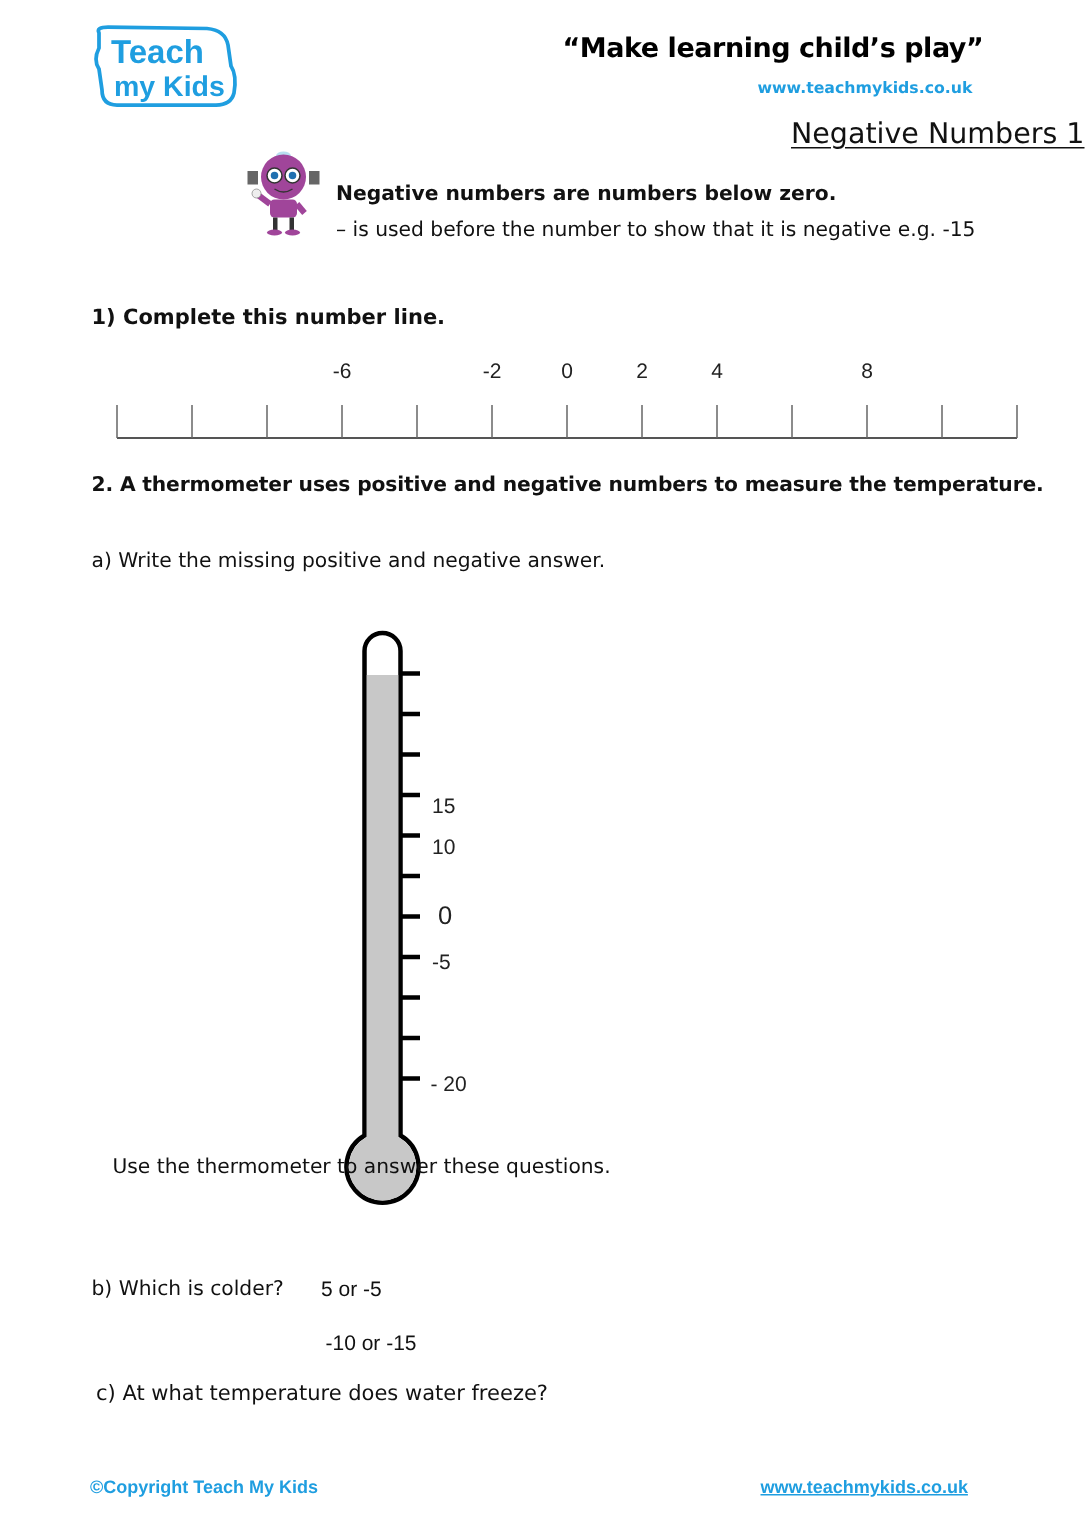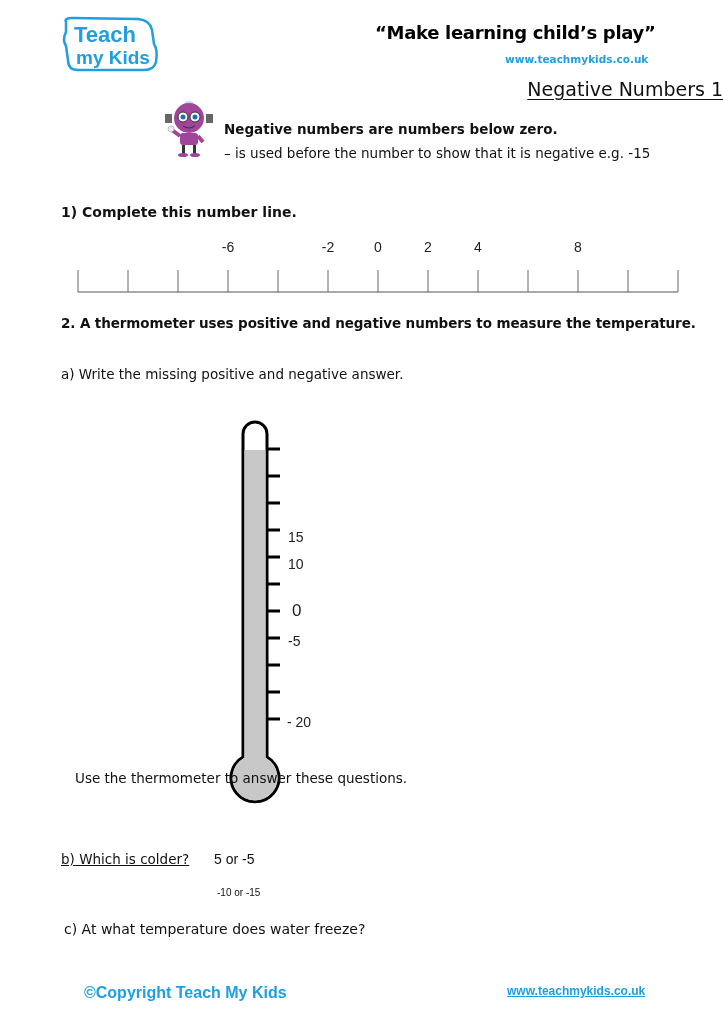--- a/index.html
+++ b/index.html
@@ -26,27 +26,27 @@
     .q1 { left: 61px; top: 204px; font-size: 14px; font-weight: bold; white-space: nowrap; }
 
     .numline { left: 0; top: 230px; width: 723px; height: 70px; }
 
     .q2 { left: 61px; top: 315px; font-size: 13.5px; font-weight: bold; white-space: nowrap; letter-spacing: -0.1px; }
     .q2a { left: 61px; top: 366px; font-size: 13.5px; white-space: nowrap; }
 
     .thermo { left: 220px; top: 415px; width: 120px; height: 395px; }
 
     .use-text { left: 64px; top: 770px; font-size: 13.5px; white-space: nowrap; margin-left: 11px; }
-    .qb { left: 61px; top: 851px; font-size: 13.5px; white-space: nowrap; text-decoration: underline; }
+    .qb { left: 61px; top: 851px; font-size: 13.5px; white-space: nowrap; }
     .qb-opt1 { left: 214px; top: 851px; font-family: "Liberation Sans", sans-serif; font-size: 14px; white-space: nowrap; text-align: right; }
-    .qb-opt2 { left: 217px; top: 887px; font-family: "Liberation Sans", sans-serif; font-size: 10px; white-space: nowrap; }
+    .qb-opt2 { left: 217px; top: 887px; font-family: "Liberation Sans", sans-serif; font-size: 14px; white-space: nowrap; }
     .qc { left: 64px; top: 921px; font-size: 14px; white-space: nowrap; }
 
     .footer-left { left: 60px; top: 984px; font-family: "Liberation Sans", sans-serif; font-weight: bold;
-                   font-size: 16px; color: #1f9ee0; white-space: nowrap; margin-left: 24px; }
+                   font-size: 12px; color: #1f9ee0; white-space: nowrap; }
     .footer-right { left: 507px; top: 984px; font-family: "Liberation Sans", sans-serif; font-weight: bold;
                     font-size: 12px; color: #1f9ee0; text-decoration: underline; white-space: nowrap; }
 
     svg text { font-family: "Liberation Sans", sans-serif; }
   </style>
 </head>
 <body>
 
 <div class="abs logo">
   <svg class="logo-svg" viewBox="0 0 100 56">

